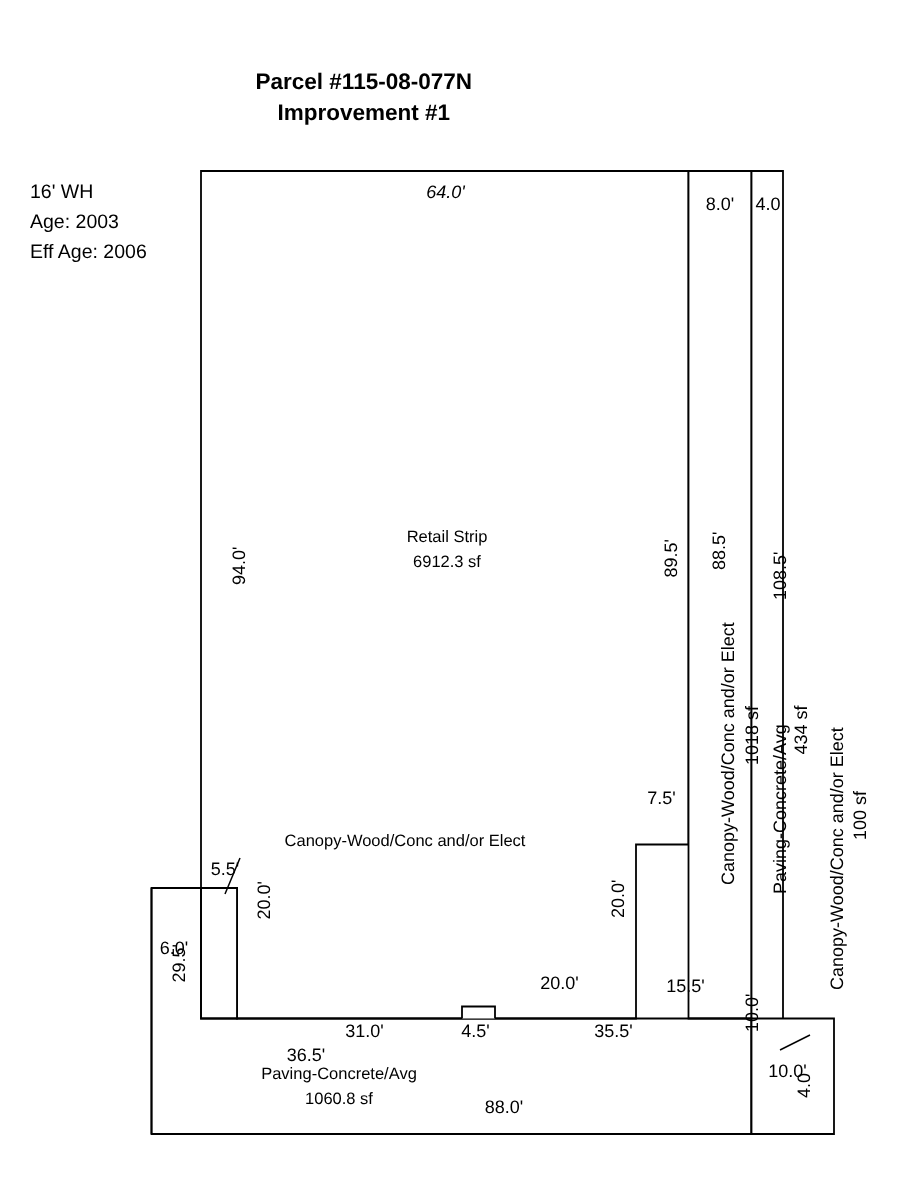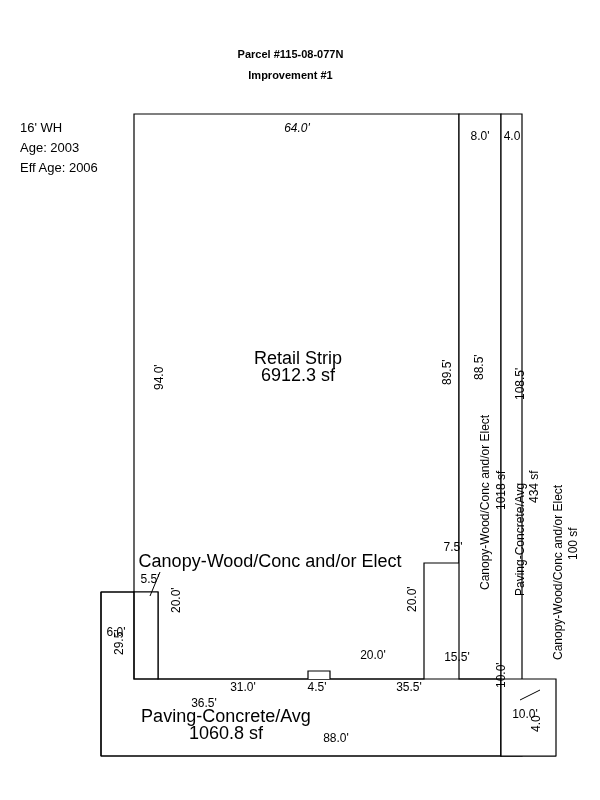--- a/index.html
+++ b/index.html
@@ -21,24 +21,23 @@
     top: 0;
     width: 600px;
     height: 800px;
   }
   .title-block {
     position: absolute;
     top: 44px;
     left: 0;
     width: 485px;
     text-align: center;
-    font-size: 11px;
+    font-size: 15px;
     font-weight: bold;
     line-height: 21px;
-    padding-left: 48px;
   }
   .title-block div { white-space: pre; }
   .note-block {
     position: absolute;
     top: 118px;
     left: 20px;
     font-size: 13px;
     line-height: 20px;
   }
   .lbl {
@@ -51,21 +50,21 @@
   }
   .vert {
     position: absolute;
     font-size: 12px;
     white-space: nowrap;
     transform-origin: left top;
     transform: rotate(-90deg);
   }
   .area-label {
     position: absolute;
-    font-size: 18px;
+    font-size: 11px;
     text-align: center;
     white-space: nowrap;
     transform: translateX(-50%);
     line-height: 17px;
   }
   .area-label div { white-space: nowrap; }
 </style>
 </head>
 <body>
 
@@ -151,19 +150,19 @@
 <div class="lbl c" style="left:150px; top:572px;">5.5'</div>
 <div class="lbl c" style="left:116px; top:625px;">6.0'</div>
 <div class="vert" style="left:169px; top:613px;">20.0'</div>
 <div class="vert" style="left:112px; top:655px;">29.5'</div>
 
 <div class="lbl c" style="left:204px; top:696px;">36.5'</div>
 <div class="lbl c" style="left:243px; top:680px;">31.0'</div>
 <div class="lbl c" style="left:317px; top:680px;">4.5'</div>
 <div class="lbl c" style="left:373px; top:648px;">20.0'</div>
 <div class="vert" style="left:405px; top:612px;">20.0'</div>
-<div class="lbl c" style="left:441px; top:540px;margin-left:12px;">7.5'</div>
+<div class="lbl c" style="left:441px; top:525px;">7.5'</div>
 <div class="lbl c" style="left:457px; top:650px;">15.5'</div>
 <div class="lbl c" style="left:409px; top:680px;text-align:right;">35.5'</div>
 <div class="vert" style="left:494px; top:688px;">10.0'</div>
 <div class="lbl c" style="left:525px; top:707px;">10.0'</div>
 <div class="lbl c" style="left:336px; top:731px;">88.0'</div>
 <div class="vert" style="left:529px; top:732px;">4.0</div>
 
 </body></html>

